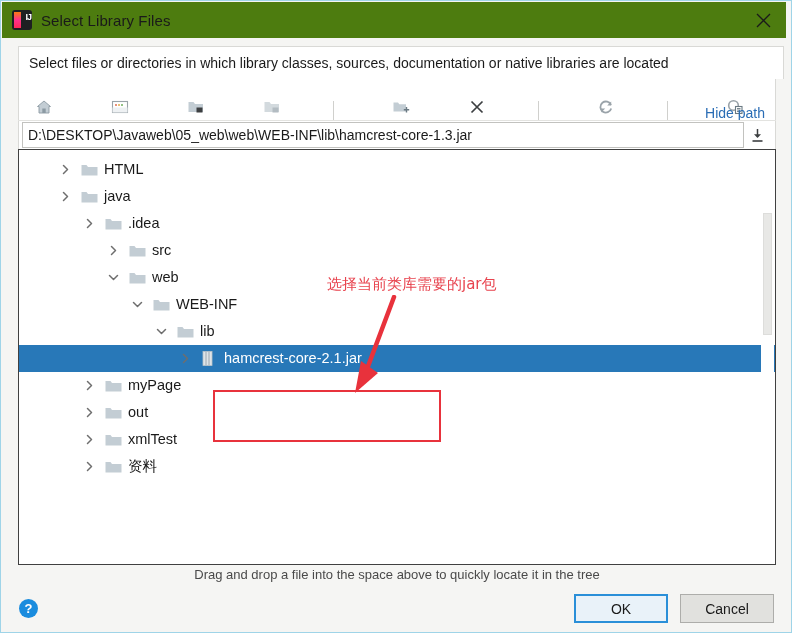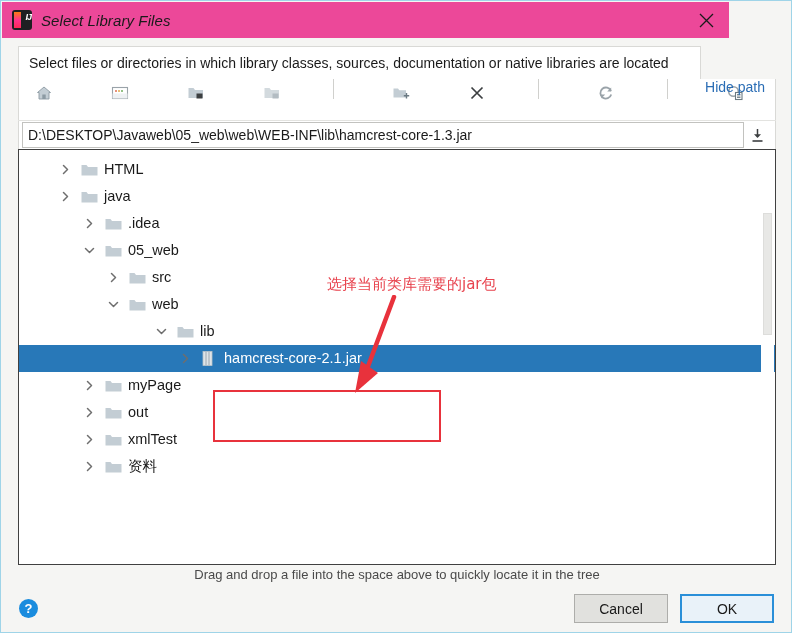--- a/index.html
+++ b/index.html
@@ -18,26 +18,25 @@
     box-sizing: border-box;
     background: #f5f5f3;
     border: 1px solid #9fd4e8;
     overflow: hidden;
   }
 
   
   .titlebar {
     position: absolute;
     left: 1px; top: 1px;
-    width: 727px;
+    width: 784px;
     height: 36px;
-    background: #ec4899;
-    display: flex;
-    align-items: center;
-    font-style: italic;
+    background: #4d7c0f;
+    display: flex;
+    align-items: center;
   }
   .app-icon {
     width: 20px; height: 20px;
     margin-left: 10px;
     border-radius: 3px;
     position: relative;
     overflow: hidden;
     background: #1e1f22;
     flex: 0 0 auto;
   }
@@ -72,21 +71,21 @@
     align-items: center;
     justify-content: center;
     cursor: pointer;
   }
   .close-btn svg { display:block; }
 
   
   .subtitle {
     position: absolute;
     left: 17px; top: 45px;
-    width: 683px; height: 33px;
+    width: 766px; height: 33px;
     box-sizing: border-box;
     background: #ffffff;
     border: 1px solid #d9d9d6;
     border-bottom: none;
     display: flex;
     align-items: center;
     padding-left: 10px;
     font-size: 14px;
     color: #1a1a1a;
   }
@@ -94,21 +93,21 @@
   
   .toolbar-wrap {
     position: absolute;
     left: 17px; top: 78px;
     width: 758px; height: 42px;
     box-sizing: border-box;
     background: #ffffff;
     border-left: 1px solid #d9d9d6;
     border-right: 1px solid #d9d9d6;
     display: flex;
-    align-items: flex-start;
+    align-items: flex-end;
     gap: 40px;
   }
   .tb-icon {
     width: 30px; height: 28px;
     margin-left: 6px;
     display: flex;
     align-items: center;
     justify-content: center;
     cursor: pointer;
   }
@@ -441,63 +440,63 @@
           </div>
           <div style="width: 8px; flex: 0 0 auto;"></div>
           <div class="node-icon">
             <svg width="17" height="14" viewBox="0 0 17 14">
               <path d="M0.5 2 L5.5 2 L7 4 L16.5 4 L16.5 12.5 L0.5 12.5 Z" fill="#c3cdd4"></path>
             </svg>
           </div>
           <span class="node-label">.idea</span>
         </div>
         <div class="tree-row">
-          <div style="width: 62px; flex: 0 0 auto;"></div>
+          <div style="width: 86px; flex: 0 0 auto;"></div>
+          <div class="chev">
+            <svg width="11" height="11" viewBox="0 0 11 11">
+              <path d="M3.5 1.5 L7.5 5.5 L3.5 9.5" stroke="#6e6e6e" stroke-width="1.5" fill="none" stroke-linecap="round" stroke-linejoin="round"></path>
+            </svg>
+          </div>
+          <div style="width: 8px; flex: 0 0 auto;"></div>
+          <div class="node-icon">
+            <svg width="17" height="14" viewBox="0 0 17 14">
+              <path d="M0.5 2 L5.5 2 L7 4 L16.5 4 L16.5 12.5 L0.5 12.5 Z" fill="#c3cdd4"></path>
+            </svg>
+          </div>
+          <span class="node-label">src</span>
+        </div>
+        <div class="tree-row">
+          <div style="width: 86px; flex: 0 0 auto;"></div>
           <div class="chev">
             <svg width="11" height="11" viewBox="0 0 11 11">
               <path d="M1.5 3.5 L5.5 7.5 L9.5 3.5" stroke="#6e6e6e" stroke-width="1.5" fill="none" stroke-linecap="round" stroke-linejoin="round"></path>
             </svg>
           </div>
           <div style="width: 8px; flex: 0 0 auto;"></div>
           <div class="node-icon">
             <svg width="17" height="14" viewBox="0 0 17 14">
               <path d="M0.5 2 L5.5 2 L7 4 L16.5 4 L16.5 12.5 L0.5 12.5 Z" fill="#c3cdd4"></path>
             </svg>
           </div>
-          <span class="node-label">05_web</span>
-        </div>
-        <div class="tree-row">
-          <div style="width: 86px; flex: 0 0 auto;"></div>
-          <div class="chev">
-            <svg width="11" height="11" viewBox="0 0 11 11">
-              <path d="M3.5 1.5 L7.5 5.5 L3.5 9.5" stroke="#6e6e6e" stroke-width="1.5" fill="none" stroke-linecap="round" stroke-linejoin="round"></path>
-            </svg>
-          </div>
-          <div style="width: 8px; flex: 0 0 auto;"></div>
-          <div class="node-icon">
-            <svg width="17" height="14" viewBox="0 0 17 14">
-              <path d="M0.5 2 L5.5 2 L7 4 L16.5 4 L16.5 12.5 L0.5 12.5 Z" fill="#c3cdd4"></path>
-            </svg>
-          </div>
-          <span class="node-label">src</span>
-        </div>
-        <div class="tree-row">
-          <div style="width: 86px; flex: 0 0 auto;"></div>
+          <span class="node-label">web</span>
+        </div>
+        <div class="tree-row">
+          <div style="width: 110px; flex: 0 0 auto;"></div>
           <div class="chev">
             <svg width="11" height="11" viewBox="0 0 11 11">
               <path d="M1.5 3.5 L5.5 7.5 L9.5 3.5" stroke="#6e6e6e" stroke-width="1.5" fill="none" stroke-linecap="round" stroke-linejoin="round"></path>
             </svg>
           </div>
           <div style="width: 8px; flex: 0 0 auto;"></div>
           <div class="node-icon">
             <svg width="17" height="14" viewBox="0 0 17 14">
               <path d="M0.5 2 L5.5 2 L7 4 L16.5 4 L16.5 12.5 L0.5 12.5 Z" fill="#c3cdd4"></path>
             </svg>
           </div>
-          <span class="node-label">web</span>
+          <span class="node-label">WEB-INF</span>
         </div>
         <div class="tree-row">
           <div style="width: 134px; flex: 0 0 auto;"></div>
           <div class="chev">
             <svg width="11" height="11" viewBox="0 0 11 11">
               <path d="M1.5 3.5 L5.5 7.5 L9.5 3.5" stroke="#6e6e6e" stroke-width="1.5" fill="none" stroke-linecap="round" stroke-linejoin="round"></path>
             </svg>
           </div>
           <div style="width: 8px; flex: 0 0 auto;"></div>
           <div class="node-icon">
@@ -599,17 +598,17 @@
     <svg width="120" height="104" viewBox="0 0 120 104">
       <path d="M57 2 L30 74" stroke="#e8323c" stroke-width="4.5" fill="none" stroke-linecap="round"></path>
       <path d="M18 98 L24 66 L41 78 Z" fill="#e8323c"></path>
     </svg>
   </div>
   <div class="annot-box"></div>
 
   <div class="hint">Drag and drop a file into the space above to quickly locate it in the tree</div>
   <div class="help-btn">?</div>
   <div class="btn-row">
+    <div class="btn primary">OK</div>
     <div class="btn">Cancel</div>
-    <div class="btn primary">OK</div>
   </div>
 
 </div>
 
 </body></html>

